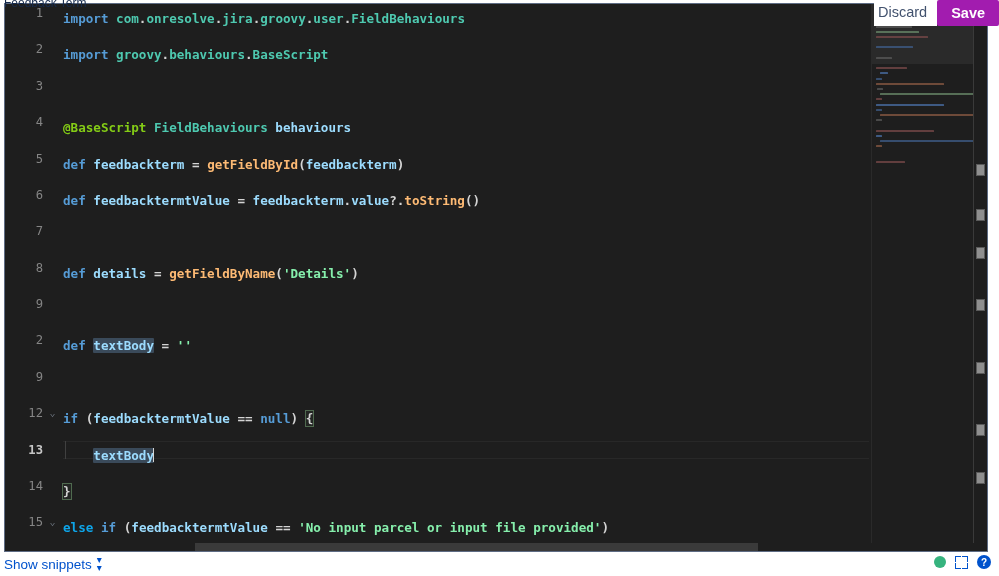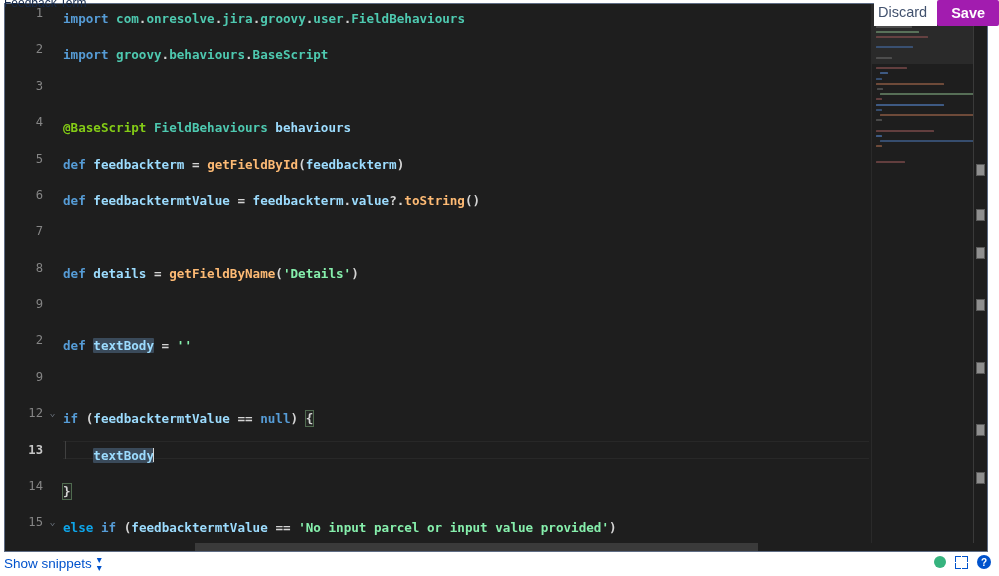--- a/index.html
+++ b/index.html
@@ -243,21 +243,21 @@
     background: #ffffff;
   }
   .snippets-link {
     position: absolute;
     left: 4px; top: 3px;
     color: #0052cc;
     font-size: 13.5px;
     font-family: "Liberation Sans", sans-serif;
     cursor: pointer;
     display: flex;
-    align-items: flex-start;
+    align-items: center;
     gap: 5px;
   }
   .dbl-chev {
     display: inline-block;
     color: #0052cc;
     font-size: 10px;
     line-height: 8px;
   }
   .dbl-chev span { display: block; }
 
@@ -316,21 +316,21 @@
           <div class="code-line" style="top: 72.8px;"><span class="ln">5</span><span class="txt"><span class="kw">def</span> <span class="var">feedbackterm</span> <span class="pun">=</span> <span class="fn">getFieldById</span><span class="pun">(</span><span class="var">feedbackterm</span><span class="pun">)</span></span></div>
           <div class="code-line" style="top: 91px;"><span class="ln">6</span><span class="txt"><span class="kw">def</span> <span class="var">feedbacktermtValue</span> <span class="pun">=</span> <span class="var">feedbackterm</span><span class="pun">.</span><span class="var">value</span><span class="pun">?.</span><span class="fn">toString</span><span class="pun">()</span></span></div>
           <div class="code-line" style="top: 109.2px;"><span class="ln">7</span><span class="txt"></span></div>
           <div class="code-line" style="top: 127.4px;"><span class="ln">8</span><span class="txt"><span class="kw">def</span> <span class="var">details</span> <span class="pun">=</span> <span class="fn">getFieldByName</span><span class="pun">(</span><span class="str">'Details'</span><span class="pun">)</span></span></div>
           <div class="code-line" style="top: 145.6px;"><span class="ln">9</span><span class="txt"></span></div>
           <div class="code-line" style="top: 163.8px;"><span class="ln">2</span><span class="txt"><span class="kw">def</span> <span class="var occ">textBody</span> <span class="pun">=</span> <span class="str">''</span></span></div>
           <div class="code-line" style="top: 182px;"><span class="ln">9</span><span class="txt"></span></div>
           <div class="code-line" style="top: 200.2px;"><span class="ln">12</span><span class="fold">⌄</span><span class="txt"><span class="kw">if</span> <span class="pun">(</span><span class="var">feedbacktermtValue</span> <span class="pun">==</span> <span class="kw">null</span><span class="pun">)</span> <span class="brk bmatch">{</span></span></div>
           <div class="code-line cur" style="top: 218.4px;"><div class="cur-line-box"></div><span class="ln">13</span><span class="indent-guide" style="left: 60px;"></span><span class="txt">    <span class="var occ">textBody</span><span class="caret"></span></span></div>
           <div class="code-line" style="top: 236.6px;"><span class="ln">14</span><span class="txt"><span class="brk bmatch">}</span></span></div>
-          <div class="code-line" style="top: 254.8px;"><span class="ln">15</span><span class="fold">⌄</span><span class="txt"><span class="kw2">else</span> <span class="kw">if</span> <span class="pun">(</span><span class="var">feedbacktermtValue</span> <span class="pun">==</span> <span class="str">'No input parcel or input value provided'</span><span class="pun">)</span></span></div>
+          <div class="code-line" style="top: 254.8px;"><span class="ln">15</span><span class="fold">⌄</span><span class="txt"><span class="kw2">else</span> <span class="kw">if</span> <span class="pun">(</span><span class="var">feedbacktermtValue</span> <span class="pun">==</span> <span class="str">'No input parcel or input file provided'</span><span class="pun">)</span></span></div>
         </div>
 
       <div class="minimap" id="minimap">
         <div class="mm-slider"></div>
       <div class="mm-row" style="top: 6px; left: 4px; width: 50.35px; background: rgb(74, 111, 165); opacity: 0.75;"></div>
           <div class="mm-row" style="top: 11.2px; left: 4px; width: 32.3px; background: rgb(63, 93, 138); opacity: 0.75;"></div>
           <div class="mm-row" style="top: 21.6px; left: 4px; width: 36.1px; background: rgb(90, 90, 90); opacity: 0.75;"></div>
           <div class="mm-row" style="top: 26.8px; left: 4px; width: 42.75px; background: rgb(106, 138, 106); opacity: 0.75;"></div>
           <div class="mm-row" style="top: 32px; left: 4px; width: 52.25px; background: rgb(122, 74, 74); opacity: 0.75;"></div>
           <div class="mm-row" style="top: 42.4px; left: 4px; width: 37.05px; background: rgb(63, 93, 138); opacity: 0.75;"></div>

